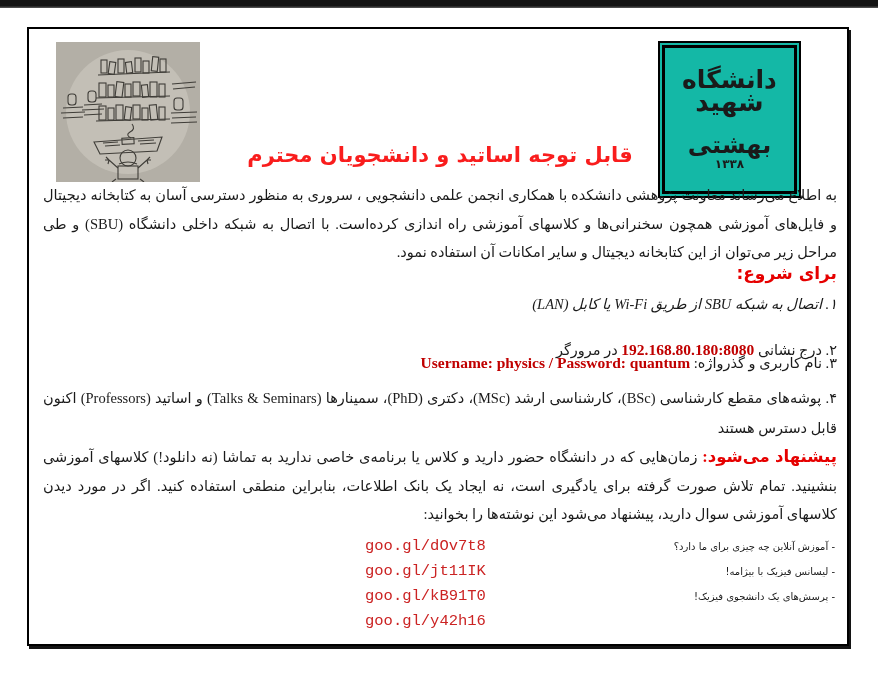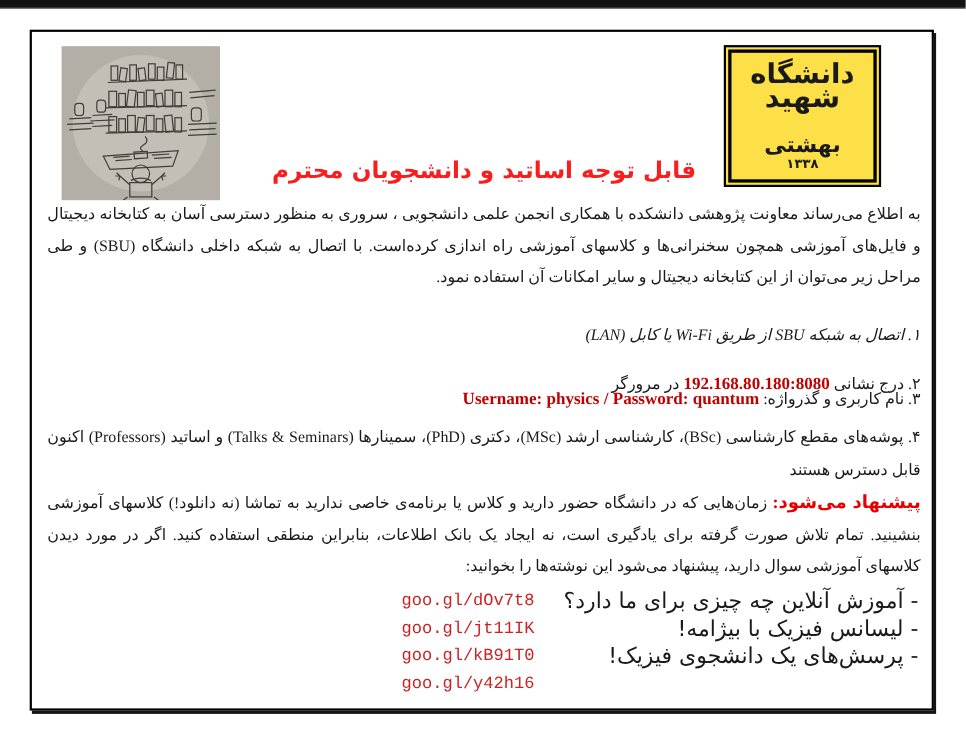--- a/index.html
+++ b/index.html
@@ -12,27 +12,27 @@
   .frame { position:absolute; left:27px; top:27px; width:822px; height:619px;
            border:2px solid #000; background:#fff; box-shadow:2px 3px 0 #141414; }
 
   
   .photo { position:absolute; left:27px; top:13px; width:144px; height:140px;
            background:#b3afa6; overflow:hidden; }
   .photo .vign { position:absolute; left:10px; top:8px; width:124px; height:124px;
            background:#c8c4bb; border-radius:50%; opacity:.75; }
   .photo svg { position:absolute; left:0; top:0; }
 
-  .logo { position:absolute; left:629px; top:12px; width:143px; height:129px;
-          border:2px solid #000; padding:2px; background:#fde047; }
+  .logo { position:absolute; left:629px; top:12px; width:143px; height:157px;
+          border:2px solid #000; padding:2px; background:#14b8a6; }
   .logo-inner { width:100%; height:100%; border:3px solid #000; display:flex;
           flex-direction:column; align-items:center; justify-content:center;
           text-align:center; overflow:hidden; }
   .logo-word { font-weight:bold; line-height:.92; letter-spacing:-1px; }
-  .lw1 { font-size:25px; } .lw2 { font-size:26px; } .lw3 { font-size:20px;margin-top:20px; }
+  .lw1 { font-size:25px; } .lw2 { font-size:26px; } .lw3 { font-size:24px;margin-top:20px; }
   .logo-year { font-size:12px; font-weight:bold; margin-top:1px; }
 
   
   .abs { position:absolute; left:14px; right:10px; direction:rtl; }
   .title { top:114px; text-align:center; color:#f91d1d; font-weight:bold;
            font-size:21px; }
   .body-text { font-size:14.5px; line-height:28.5px; text-align:justify;
            font-family:"Liberation Serif","DejaVu Sans",sans-serif; }
   .intro { top:152px; }
   .h-red { color:#e60000; font-weight:bold; font-size:17px; }
@@ -41,21 +41,21 @@
           font-family:"Liberation Serif","DejaVu Sans",sans-serif; }
   .s1 { top:267px;font-style:italic; } .s2 { top:312px; } .s3 { top:325px; }
   .s4 { top:354px; line-height:30px; white-space:normal; text-align:justify; }
   .red-strong { color:#c00000; font-weight:bold; font-size:15.5px;
           font-family:"Liberation Serif","DejaVu Sans",serif; }
   .suggest { top:414px; }
   .suggest .h-red { font-size:16.5px; }
 
   .res-row { position:absolute; left:0; right:0; height:25px; }
   .r1 { top:505px; } .r2 { top:530px; } .r3 { top:555px; } .r4 { top:580px; }
-  .res-q { position:absolute; right:12px; direction:rtl; font-size:20px;
+  .res-q { position:absolute; right:12px; direction:rtl; font-size:10px;
            line-height:25px; }
   .res-link { position:absolute; left:336px; font-family:Liberation Mono, monospace;
            font-size:15.5px; line-height:25px; color:#cb2323; cursor:pointer; }
 </style>
 </head>
 <body>
 
 <div class="topbar"></div>
 
 <div class="frame">
@@ -148,20 +148,21 @@
       <div class="logo-word lw2">شهید</div>
       <div class="logo-word lw3">بهشتی</div>
       <div class="logo-year">۱۳۳۸</div>
     </div>
   </div>
 
   <div class="abs title">قابل توجه اساتید و دانشجویان محترم</div>
 
   <p class="abs body-text intro">به اطلاع می‌رساند معاونت پژوهشی دانشکده با همکاری انجمن علمی دانشجویی ، سروری به منظور دسترسی آسان به کتابخانه دیجیتال و فایل‌های آموزشی همچون سخنرانی‌ها و کلاسهای آموزشی راه اندازی کرده‌است. با اتصال به شبکه داخلی دانشگاه (SBU) و طی مراحل زیر می‌توان از این کتابخانه دیجیتال و سایر امکانات آن استفاده نمود.</p>
 
+  <div class="abs h-red h-start">برای شروع:</div>
 
   <div class="abs step s1">۱. اتصال به شبکه SBU از طریق Wi-Fi یا کابل (LAN)</div>
 
   <div class="abs step s2">
     <span>۲. درج نشانی </span><span class="red-strong">192.168.80.180:8080</span><span> در مرورگر</span>
   </div>
 
   <div class="abs step s3">
     <span>۳. نام کاربری و گذرواژه: </span><span class="red-strong">Username: physics / Password: quantum</span>
   </div>

